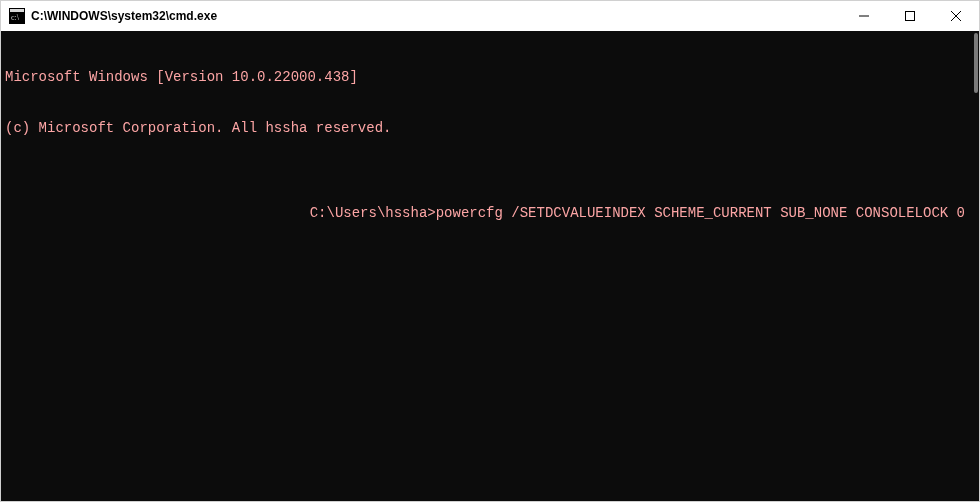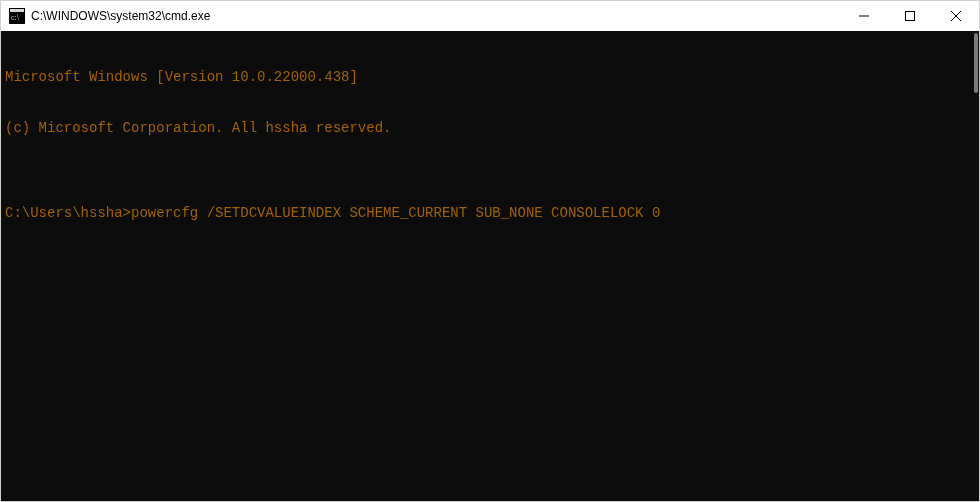--- a/index.html
+++ b/index.html
@@ -25,49 +25,50 @@
   .titlebar .app-icon {
     width: 16px;
     height: 16px;
     margin-right: 6px;
     display: flex;
     align-items: center;
     justify-content: center;
   }
   .titlebar .title-text {
     flex: 0 0 auto;
+    font-weight: bold;
   }
   .titlebar .spacer { flex: 1 1 auto; }
   .win-controls {
     display: flex;
     height: 100%;
   }
   .win-btn {
     width: 46px;
     height: 100%;
     display: flex;
     align-items: center;
     justify-content: center;
     cursor: pointer;
   }
   .win-btn svg { width: 10px; height: 10px; }
   .terminal {
     flex: 1 1 auto;
     background: #0c0c0c;
-    color: #a16207;
+    color: #fca5a5;
     font-family: Consolas, "Courier New", monospace;
     font-size: 14px;
     line-height: 17px;
     padding: 4px 6px 4px 4px;
     position: relative;
     white-space: pre;
     overflow: hidden;
   }
   .terminal .line { white-space: pre; }
-  .terminal .prompt-line { white-space: pre; }
+  .terminal .prompt-line { white-space: pre; text-align: right; }
   .scrollbar {
     position: absolute;
     right: 0;
     top: 0;
     width: 6px;
     height: 100%;
   }
   .scroll-thumb {
     position: absolute;
     right: 1px;

